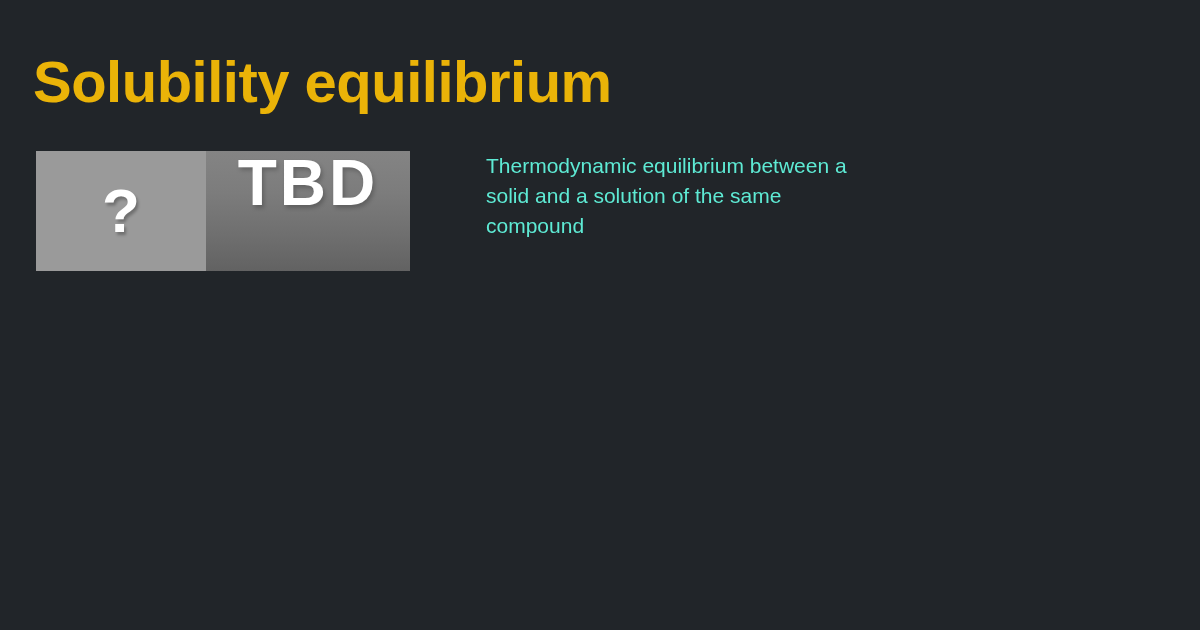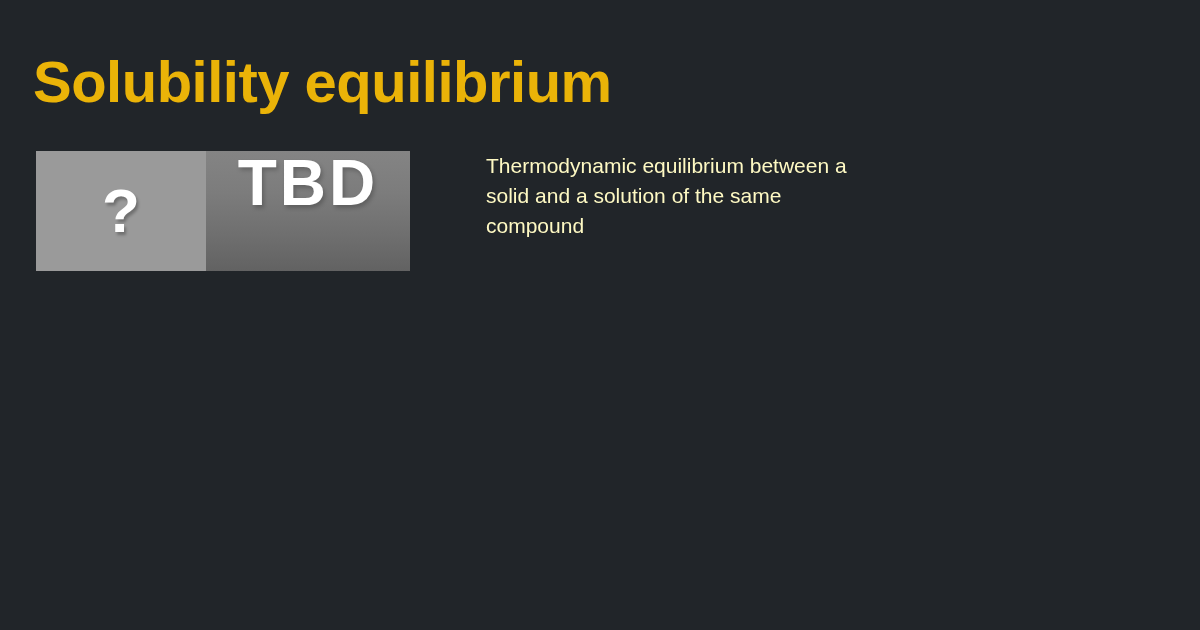--- a/index.html
+++ b/index.html
@@ -91,21 +91,21 @@
   }
 
   
   .description {
     margin-left: 30px;
     width: 380px;
     font-family: "Liberation Sans", sans-serif;
     font-size: 21px;
     font-weight: normal;
     line-height: 30px;
-    color: #fef9c3;
+    color: #5eead4;
     padding-top: 0px;
   }
 </style>
 </head>
 <body>
 
 <div class="page">
 
   <div class="page-title">Solubility equilibrium</div>
 

